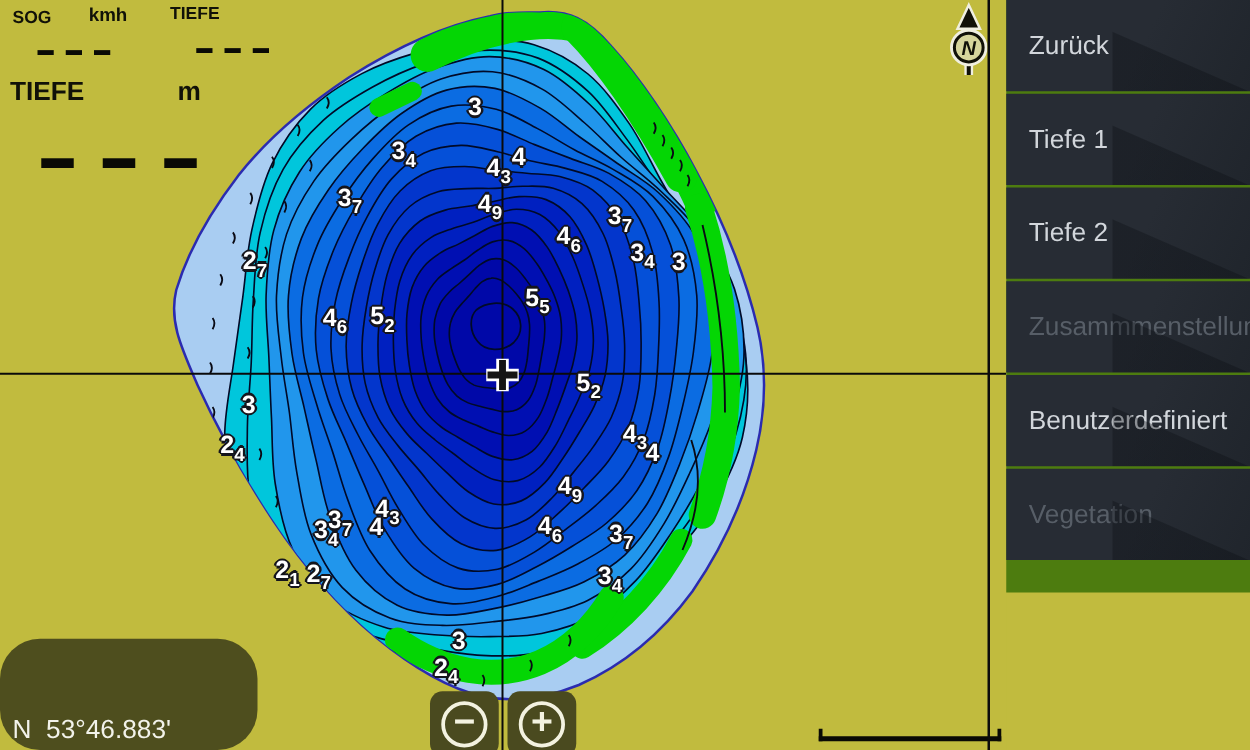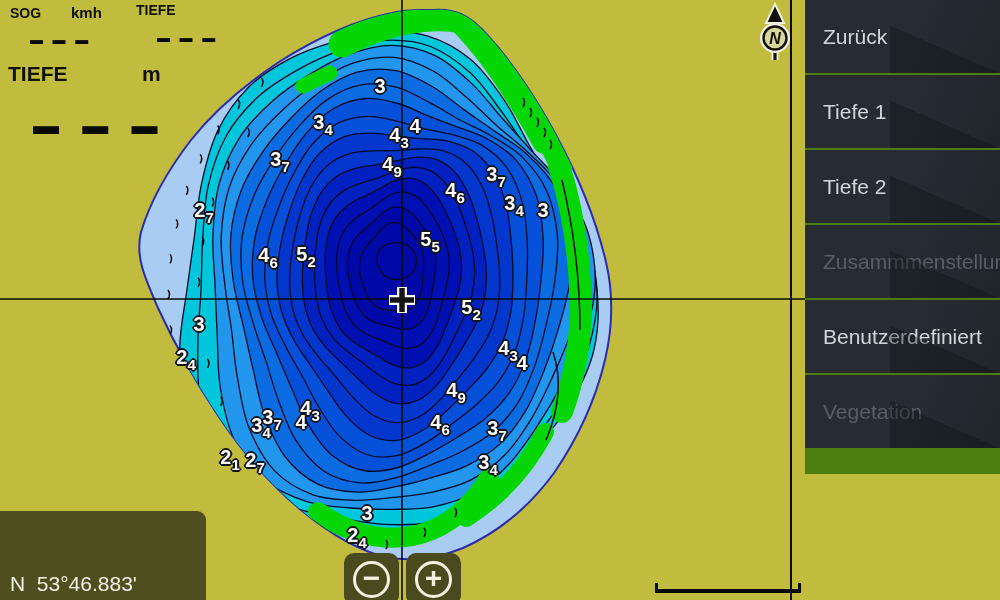--- a/index.html
+++ b/index.html
@@ -27,21 +27,21 @@
   .dash-small { position:absolute; font-size:13px; letter-spacing:3px; color:#0a0a05; }
   .sog-value  { left:30px; top:32px; }
   .zeit-value { left:157px; top:30px; }
   .tiefe-label{ left:8px;  top:62px; font-size:21px; }
   .tiefe-unit { left:142px; top:62px; font-size:21px; }
   .tiefe-value{ position:absolute; left:33px; top:110px; font-size:26px; letter-spacing:8px; color:#0a0a05; }
 
   
   .pos-panel { position:absolute; left:0; top:511px; width:206px; height:89px;
     background:rgba(73,73,29,0.96); border-top-right-radius:9px;
-    color:#f2f2ea; font-size:21px; padding:5px 0 0 10px; line-height:27px; white-space:pre; }
+    color:#f2f2ea; font-size:21px; padding:5px 0 0 10px; line-height:27px; white-space:pre;border-radius:32px; }
 
   
   .zoom-controls { position:absolute; left:344px; top:553px; display:flex; gap:7px; }
   .zoom-btn { width:55px; height:52px; background:#4a4a1f; border-radius:10px;
     display:flex; align-items:center; justify-content:center; }
   .zoom-circle { width:37px; height:37px; border:3.5px solid #f3f2e0; border-radius:50%;
     display:flex; align-items:center; justify-content:center;
     color:#f3f2e0; font-size:30px; font-weight:bold; line-height:1; padding-bottom:3px; }
 
   

